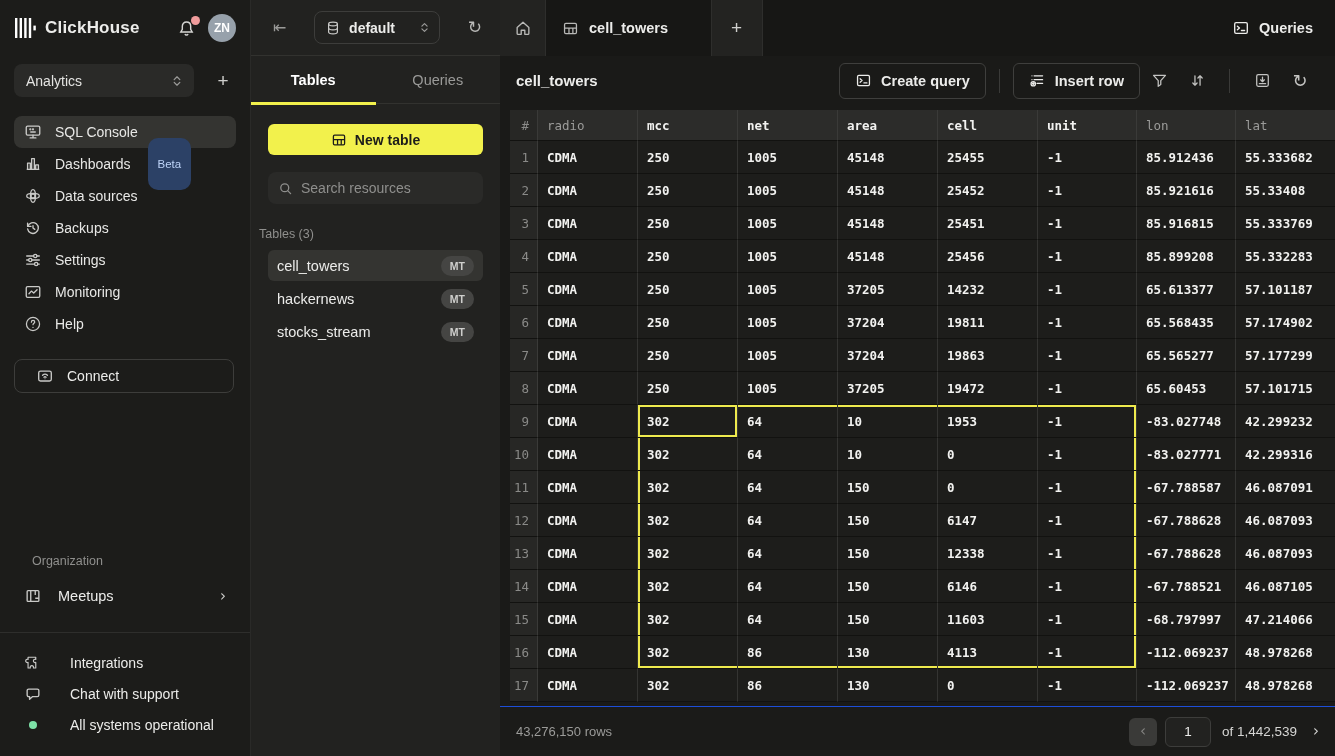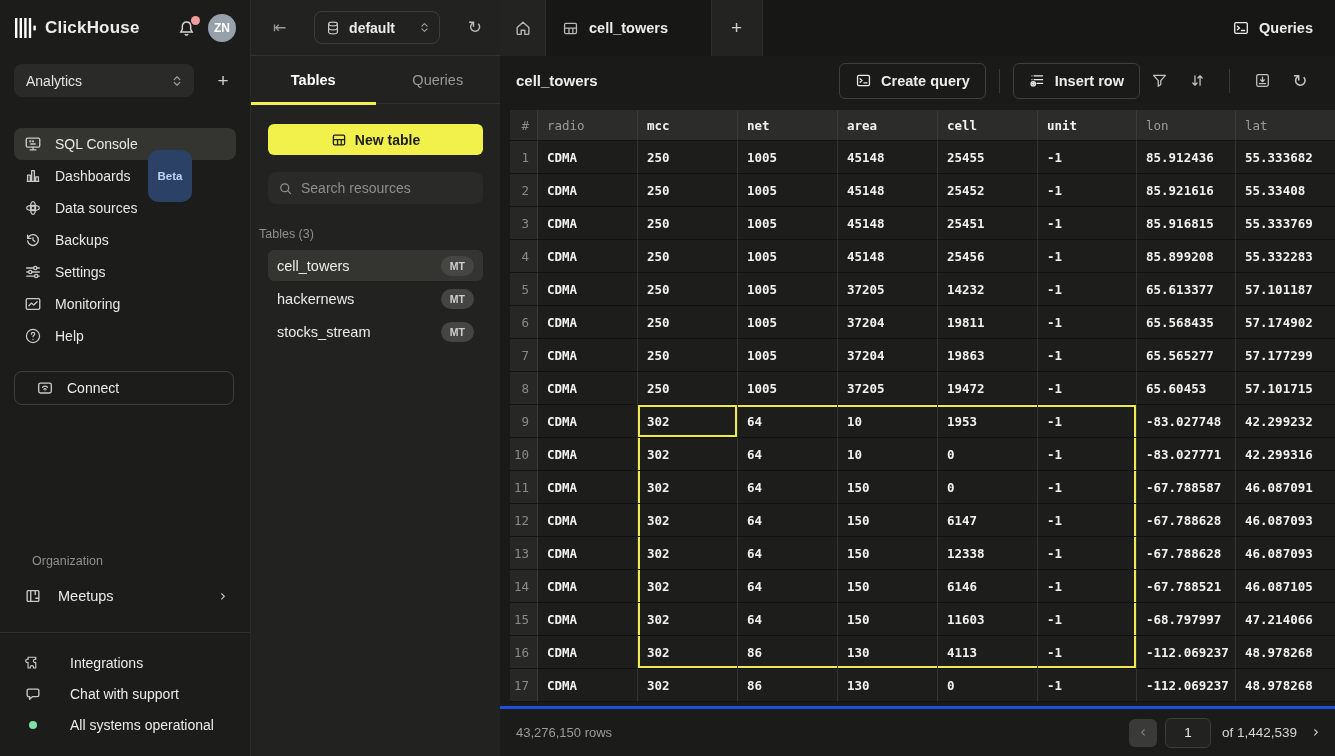--- a/index.html
+++ b/index.html
@@ -21,26 +21,26 @@
   .avatar { width:28px; height:28px; border-radius:50%; background:#97a1ab; color:#fff;
     font-size:12px; font-weight:700; display:flex; align-items:center; justify-content:center; }
 
   .ws-row { display:flex; align-items:center; gap:16px; margin:8px 14px 0; }
   .ws-select { flex:1; height:33px; background:#2a2a28; border-radius:8px; display:flex;
     align-items:center; padding:0 10px 0 12px; font-size:14px; color:#e4e4e2; cursor:pointer; }
   .ws-select span { flex:1; }
   .plus-btn { width:26px; height:26px; display:flex; align-items:center; justify-content:center;
     color:#cfcfcd; font-size:19px; cursor:pointer; }
 
-  .nav { margin:31px 14px 0; display:flex; flex-direction:column; }
+  .nav { margin:19px 14px 0; display:flex; flex-direction:column; }
   .nav-item { height:32px; border-radius:8px; display:flex; align-items:center; gap:13px;
     padding:0 8px 0 10px; font-size:14px; color:#e8e8e6; cursor:pointer; }
   .nav-item.active { background:#343431; }
   .nav-item .ic, .nav-item .uic { color:#c9c9c7; }
-  .badge-beta { background:#2c4166; color:#bdd3f7; font-size:11.5px; font-weight:700;
+  .badge-beta { background:#2c4166; color:#bdd3f7; font-size:11.5px; font-weight:400;
     padding:20px 10px; border-radius:10px; }
 
   .connect-btn { margin:19px 16px 0 14px; height:34px; border:1px solid #3d3d3b; border-radius:8px;
     display:flex; align-items:center; gap:13px; padding-left:21px; font-size:14px; cursor:pointer; }
 
   .side-bottom { margin-top:auto; }
   .org-label { margin:0 0 12px 32px; font-size:12.5px; color:#8f8f8d; }
   .org-item { height:32px; margin:0 14px 20px; display:flex; align-items:center; gap:16px;
     padding:0 10px; font-size:14.5px; cursor:pointer; }
   .org-item .label { flex:1; }
@@ -117,21 +117,21 @@
     padding:0 0 0 9px; border-right:1px solid #3a3a38; border-bottom:1px solid #121210;
     overflow:hidden; white-space:nowrap; cursor:pointer; }
   .grid th.sel-col { color:#f2f2f0; font-weight:700; }
   .grid th.num, .grid td.num { background:#272725; color:#8a8a88; text-align:right; padding:0 8px 0 0; }
   .grid td { height:33px; background:#1d1d1b; color:#f2f2f0; font-weight:700;
     padding:0 0 0 9px; border-right:1px solid #343432; border-bottom:1px solid #121210;
     overflow:hidden; white-space:nowrap; cursor:cell; }
   .grid td.num { font-weight:400; border-right:1px solid #3a3a38; cursor:pointer; }
 
   
-  .grid-footer { height:50px; flex:none; border-top:3px solid #1d4ed8; display:flex;
+  .grid-footer { height:50px; flex:none; border-top:1px solid #1d4ed8; display:flex;
     align-items:center; padding:0 16px; background:#1b1b19; }
   .rows-total { font-size:13px; color:#9b9b99; flex:1; }
   .pager { display:flex; align-items:center; gap:8px; }
   .page-prev { width:28px; height:28px; background:#3a3a38; border-radius:6px; color:#85858");
     } /* noop */
   .page-prev { width:28px; height:28px; background:#3a3a38; border-radius:6px; color:#858583;
     display:flex; align-items:center; justify-content:center; font-size:15px; cursor:pointer; }
   .page-input { width:46px; height:30px; background:#222220; border:1px solid #3d3d3b;
     border-radius:6px; color:#ececea; text-align:center; font-size:13.5px; font-family:inherit; outline:none; }
   .page-of { font-size:13.5px; color:#d6d6d4; margin-left:3px; }

